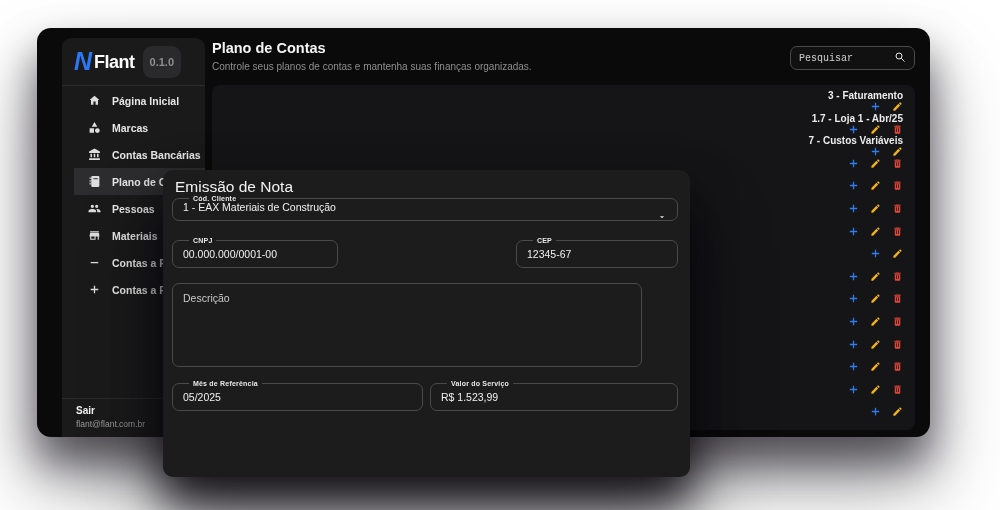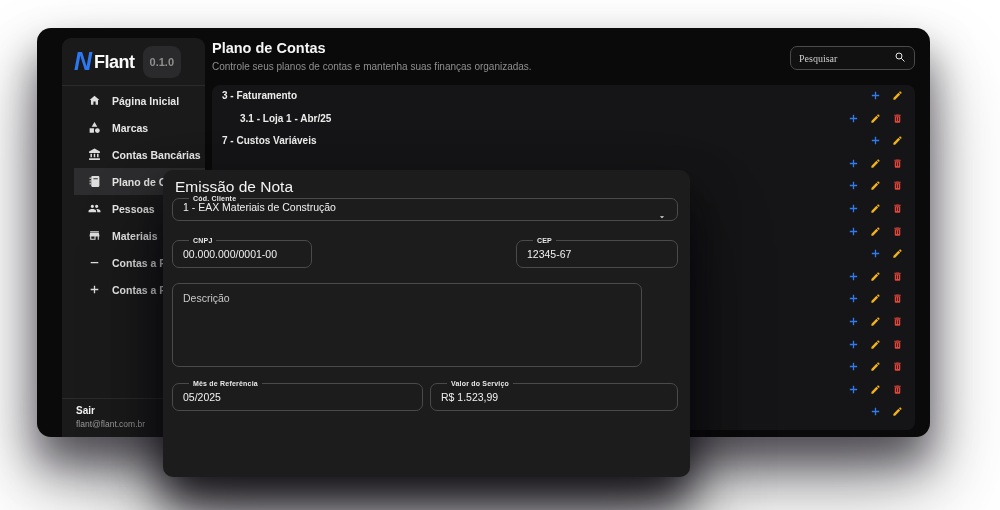--- a/index.html
+++ b/index.html
@@ -51,31 +51,31 @@
   
   .page-title { position:absolute; left:175px; top:12px; color:#f5f5f5; font-size:14.5px; font-weight:700; }
   .page-subtitle { position:absolute; left:175px; top:33px; color:#8f8f8f; font-size:10px; }
   .search-box {
     position:absolute; left:753px; top:18px; width:125px; height:24px;
     border:1px solid #4a4a4c; border-radius:7px; background:#111112;
     display:flex; align-items:center; padding:0 8px;
   }
   .search-box input {
     flex:1; background:transparent; border:none; outline:none;
-    color:#e6e6e6; font-size:10px; font-family:Liberation Serif, serif; min-width:0;
+    color:#e6e6e6; font-size:10px; font-family:Liberation Mono, monospace; min-width:0;
   }
   .search-box input::placeholder { color:#cfcfcf; }
   .search-ic svg { width:12px; height:12px; stroke:#e8e8e8; fill:none; stroke-width:2; }
 
   
   .panel {
     position:absolute; left:175px; top:57px; width:703px; height:345px;
     background:#151517; border-radius:8px; padding-top:5px; overflow:hidden;
   }
-  .acc-row { height:22.6px; display:flex; align-items:flex-start; padding:0 12px 0 10px; }
+  .acc-row { height:22.6px; display:flex; align-items:flex-end; padding:0 12px 0 10px;flex-direction:column; }
   .acc-row.indent .acc-label { margin-left:18px; }
   .acc-label { color:#ececec; font-size:10px; font-weight:600; white-space:nowrap; }
   .acc-actions { margin-left:auto; display:flex; align-items:center; gap:11px; }
   .act { width:11px; height:11px; display:flex; align-items:center; justify-content:center; cursor:pointer; }
   .act svg { width:11px; height:11px; }
 
   
   .modal {
     position:absolute; left:163px; top:170px; width:527px; height:307px;
     background:#1c1c1d; border-radius:10px; z-index:5;
@@ -89,21 +89,21 @@
   }
   legend {
     font-size:7px; font-weight:700; color:#e9e9e9; padding:0 4px; margin-left:6px;
     letter-spacing:.2px; white-space:nowrap;
   }
   fieldset input {
     width:100%; background:transparent; border:none; outline:none;
     color:#f0f0f0; font-size:10.5px; font-family:inherit; height:14px; margin-top:-1px;
   }
   .fs-cliente { left:9px;  top:25px;  width:506px; }
-  .fs-cnpj    { left:9px;  top:67px;  width:140px; }
+  .fs-cnpj    { left:9px;  top:67px;  width:166px; }
   .fs-end     { left:183px;top:67px;  width:162px; }
   .fs-cep     { left:353px;top:67px;  width:162px; }
   .fs-mes     { left:9px;  top:210px; width:251px; }
   .fs-valor   { left:267px;top:210px; width:248px; }
   .select-value { color:#f0f0f0; font-size:10.5px; height:14px; margin-top:-1px; white-space:nowrap; overflow:hidden; }
   .select-caret { position:absolute; right:10px; top:6px; }
   .select-caret svg { width:10px; height:10px; fill:#dddddd; }
 
   .desc-box {
     position:absolute; left:9px; top:113px; width:470px; height:84px;
@@ -225,21 +225,21 @@
       <span class="act">
         <svg viewBox="0 0 24 24">
                 <path fill="#f0b11c" d="M3 17.25V21h3.75L17.81 9.94l-3.75-3.75L3 17.25zM20.71 7.04a1 1 0 000-1.41l-2.34-2.34a1 1 0 00-1.41 0l-1.83 1.83 3.75 3.75 1.83-1.83z"></path>
               </svg>
       </span>
 
     </span>
   </div>
 
   <div class="acc-row indent">
-    <span class="acc-label">3.1 - Loja 1 - Abr/25</span>
+    <span class="acc-label">1.7 - Loja 1 - Abr/25</span>
     <span class="acc-actions">
       <span class="act">
         <svg viewBox="0 0 24 24">
                 <path fill="#2e7cf0" d="M10.6 4h2.8v6.6H20v2.8h-6.6V20h-2.8v-6.6H4v-2.8h6.6V4z"></path>
               </svg>
       </span>
       <span class="act">
         <svg viewBox="0 0 24 24">
                 <path fill="#f0b11c" d="M3 17.25V21h3.75L17.81 9.94l-3.75-3.75L3 17.25zM20.71 7.04a1 1 0 000-1.41l-2.34-2.34a1 1 0 00-1.41 0l-1.83 1.83 3.75 3.75 1.83-1.83z"></path>
               </svg>

